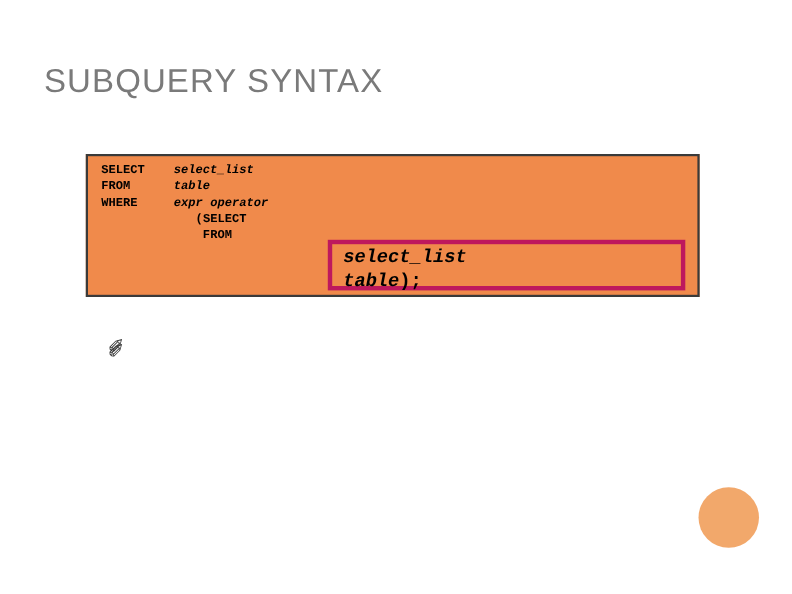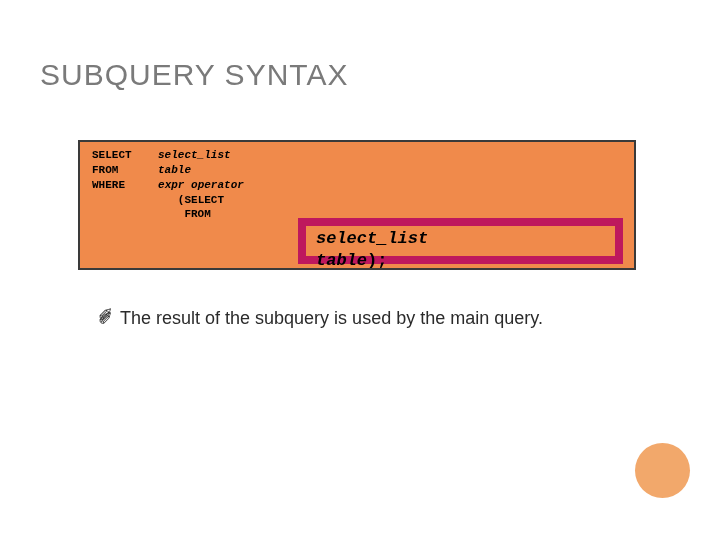--- a/index.html
+++ b/index.html
@@ -42,21 +42,21 @@
   }
   .outer-code .kw { font-style: normal; }
   .outer-code .it { font-style: italic; }
   .inner-box {
     position: absolute;
     top: 76px;
     left: 218px;
     width: 325px;
     height: 46px;
     background: #f08a4b;
-    border: 8px solid #be185d;
+    border: 4px solid #be185d;
   }
   .inner-code {
     position: absolute;
     top: 2px;
     left: 10px;
     font-family: "Courier New", Courier, monospace;
     font-weight: bold;
     font-size: 17px;
     color: #000;
     line-height: 1.3;
@@ -110,17 +110,16 @@
 <span class="it">table</span><span>);</span></div>
   </div>
 </div>
 
 <div class="bullets">
   <div class="bullet">
     <span class="bullet-marker">✐</span>
   </div>
   <div class="bullet">
     <span class="bullet-marker">✐</span>
-    <span>The result of the subquery is used by the main query.</span>
   </div>
 </div>
 
 <div class="circle"></div>
 
 </body></html>

